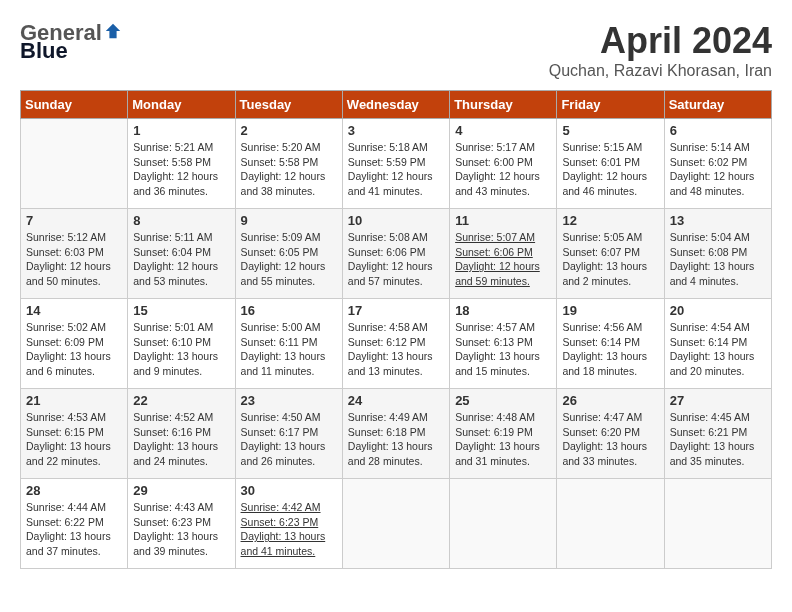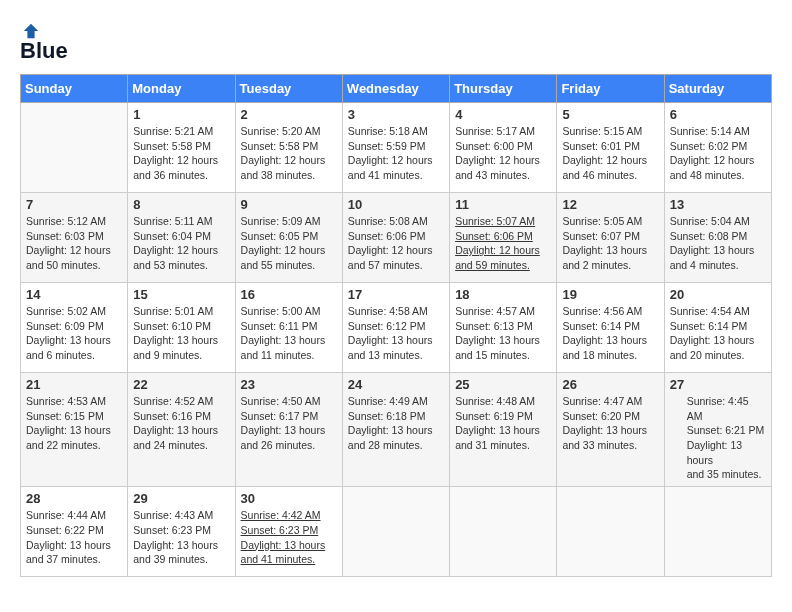--- a/index.html
+++ b/index.html
@@ -47,21 +47,21 @@
     .location {
       font-size: 16px;
       color: #555;
     }
     .calendar {
       width: 100%;
       border-collapse: collapse;
       table-layout: fixed;
     }
     .calendar th {
-      background: #3b82f6;
+      background: #c2410c;
       color: #fff;
       padding: 6px 4px;
       font-size: 13px;
       font-weight: bold;
       text-align: left;
       border: 1px solid #aaa;
     }
     .calendar td {
       border: 1px solid #ccc;
       vertical-align: top;
@@ -87,26 +87,31 @@
     .empty-cell {
       background: #f9f9f9 !important;
     }
   </style>
 </head>
 <body>
 
 <div class="header">
   <div class="logo">
     <div class="logo-text">
+      <span class="logo-general">General</span>
       <svg class="logo-icon" viewBox="0 0 20 20">
         <polygon points="10,2 18,10 14,10 14,18 6,18 6,10 2,10" fill="#1a5fa8"></polygon>
       </svg>
       <br>
     </div>
     <div style="font-size:22px;font-weight:bold;color:#0f172a;margin-top:-8px;">Blue</div>
+  </div>
+  <div class="title-area">
+    <div class="month-year">April 2024</div>
+    <div class="location">Quchan, Razavi Khorasan, Iran</div>
   </div>
 </div>
 
 <table class="calendar">
   <thead>
     <tr>
     <th>Sunday</th>
         <th>Monday</th>
         <th>Tuesday</th>
         <th>Wednesday</th>
@@ -301,21 +306,21 @@
         </td>
         <td>
           <div class="day-num">26</div>
           <div class="day-info" style="white-space: pre-line;">Sunrise: 4:47 AM
 Sunset: 6:20 PM
 Daylight: 13 hours
 and 33 minutes.</div>
         </td>
         <td>
           <div class="day-num">27</div>
-          <div class="day-info" style="white-space: pre-line; margin-left: 17px;">Sunrise: 4:45 AM
+          <div class="day-info" style="white-space: pre-line;">Sunrise: 4:45 AM
 Sunset: 6:21 PM
 Daylight: 13 hours
 and 35 minutes.</div>
         </td>
       </tr>
       <tr>
         <td>
           <div class="day-num">28</div>
           <div class="day-info" style="white-space: pre-line;">Sunrise: 4:44 AM
 Sunset: 6:22 PM

